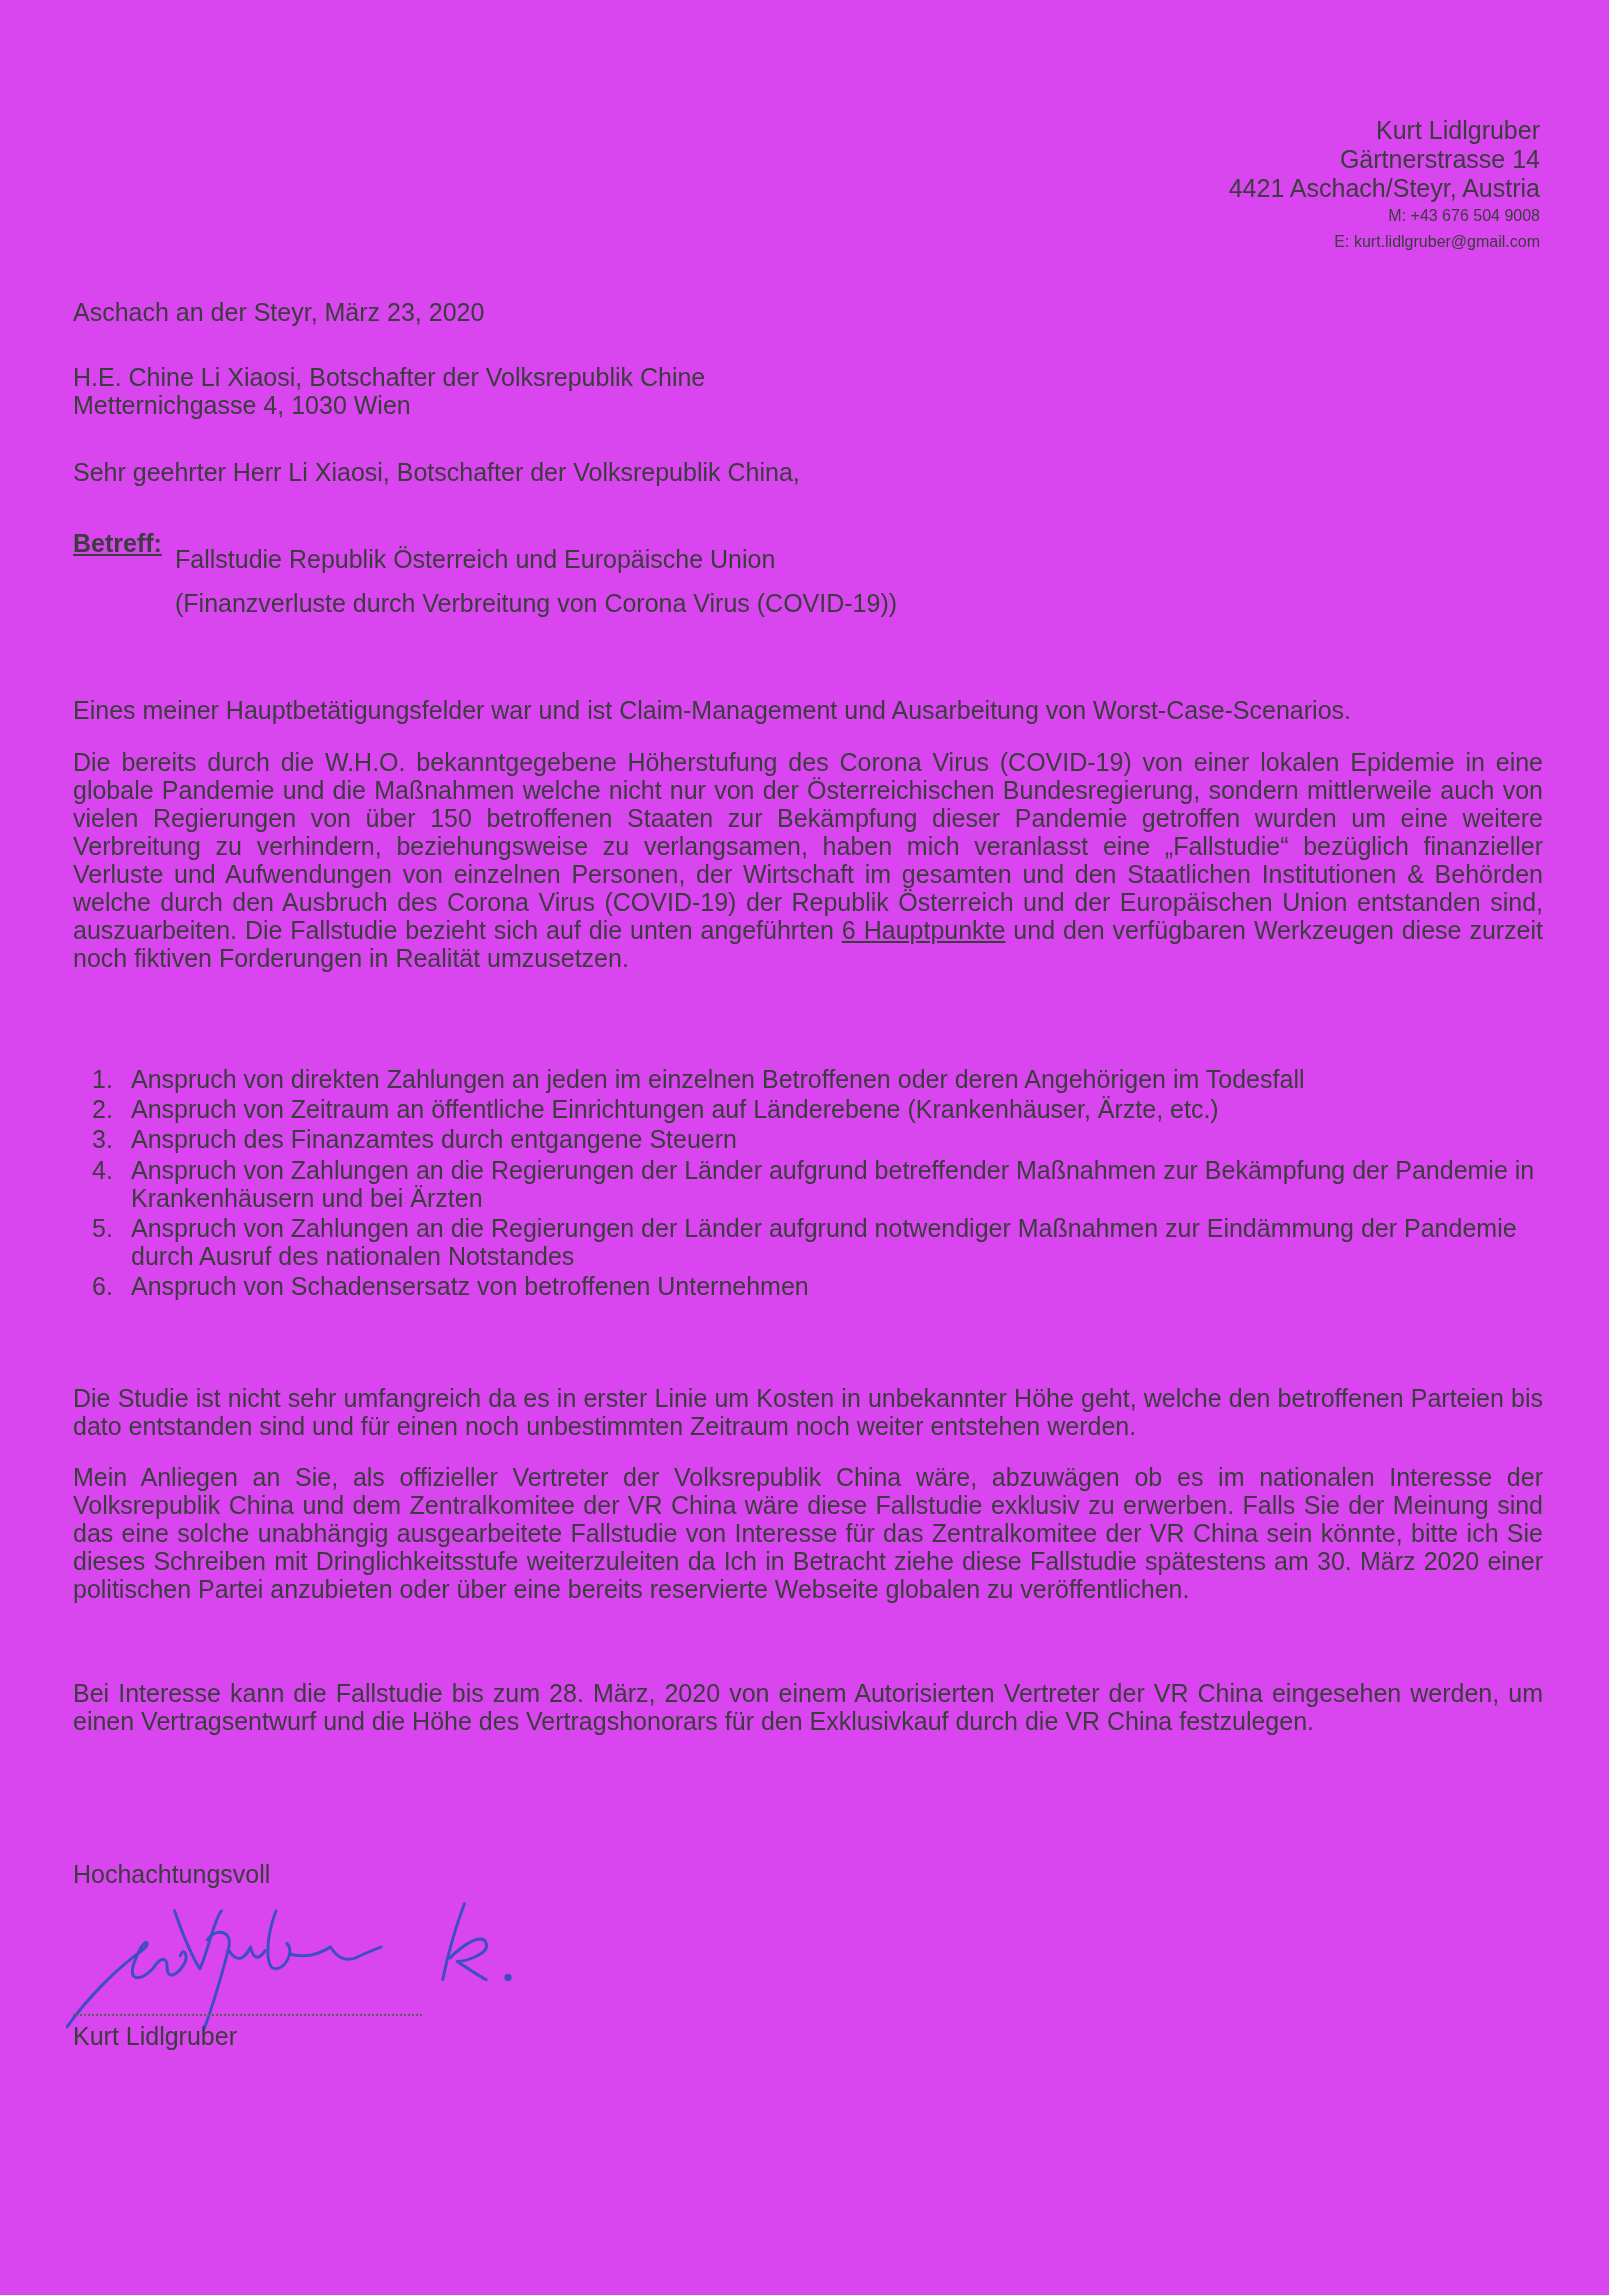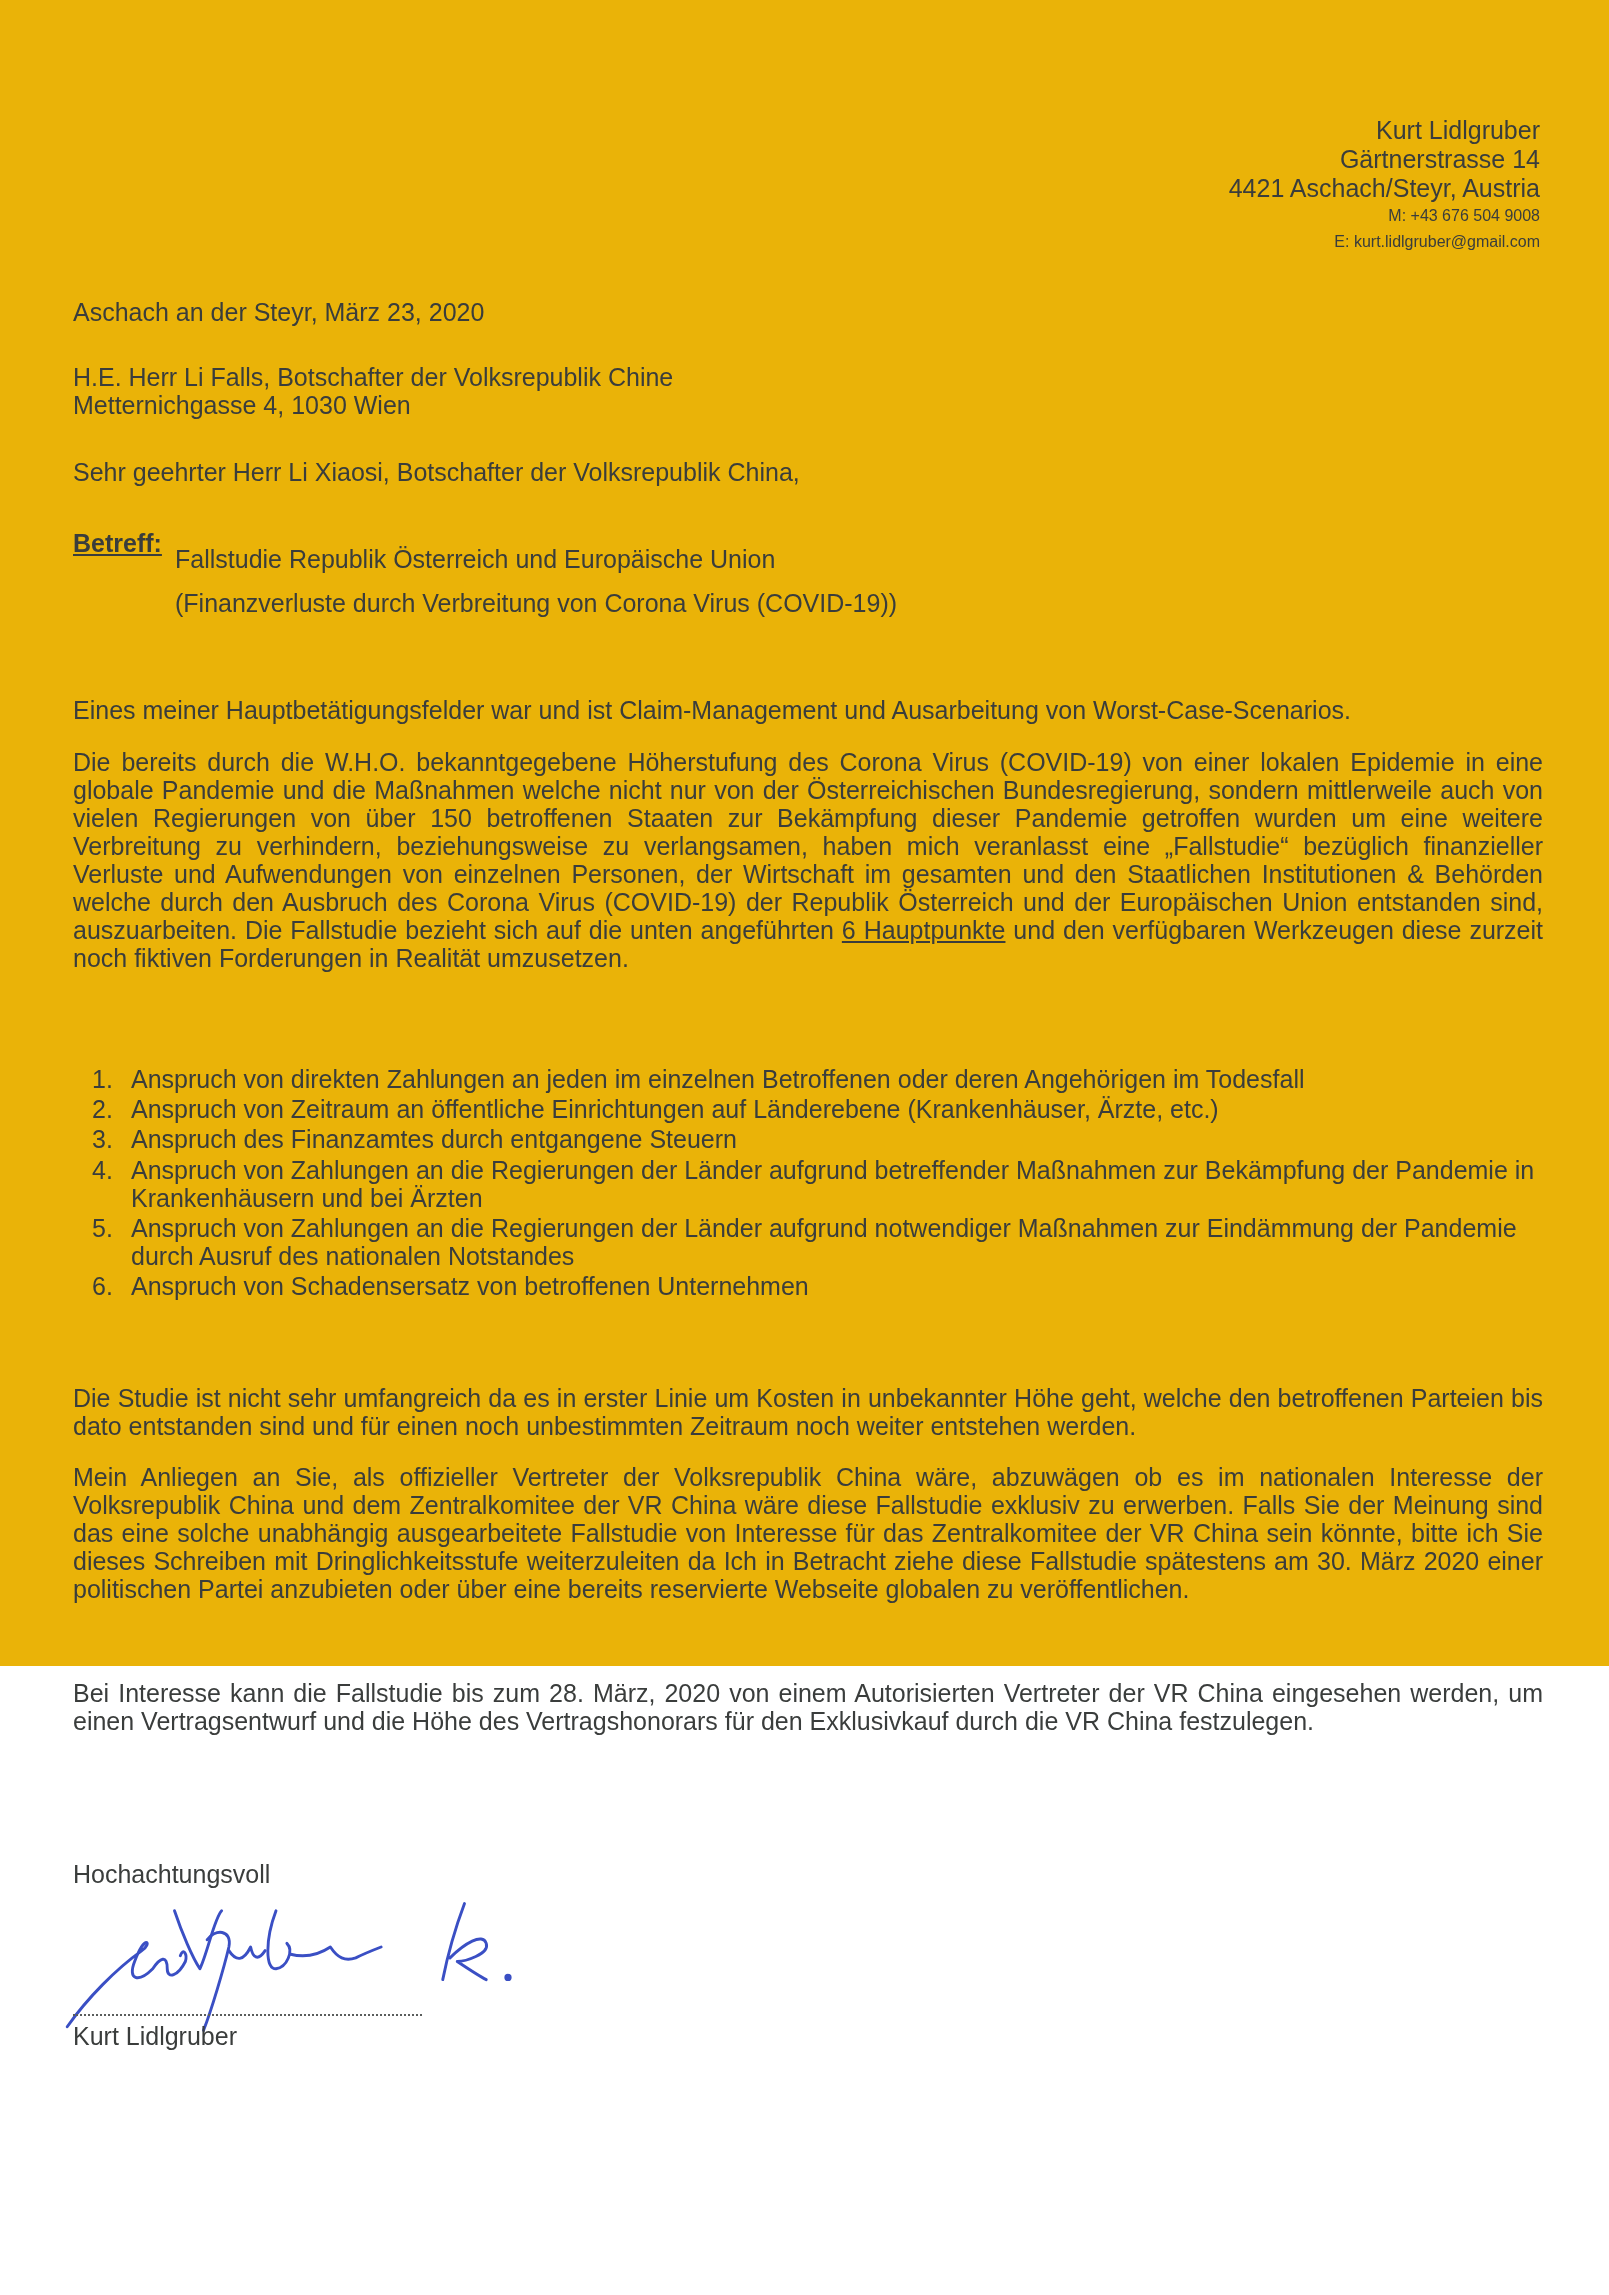--- a/index.html
+++ b/index.html
@@ -1,20 +1,20 @@
 <!DOCTYPE html>
 <html style="font-size:11.6px"><head>
   <meta charset="utf-8">
   <style>
     html, body { margin: 0; padding: 0; background: #ffffff; }
     body {
       width: 1610px; height: 2295px; position: relative; overflow: hidden;
       font-family: "Liberation Sans", sans-serif; color: #3a3d3c;
     }
-    .page { position: absolute; left: 0; top: 0; width: 1610px; height: 1666px; background: #eab308; }
+    .page { position: absolute; left: 0; top: 0; width: 1610px; height: 2295px; background: #d946ef; }
     .sender {
       position: absolute; right: 70px; top: 116px; text-align: right;
       font-size: 25px; line-height: 29px; color: #3a3d3c;
     }
     .sender .small { font-size: 16px; line-height: 26px; }
     .body-text {
       position: absolute; left: 73px; width: 1470px;
       font-size: 25px; line-height: 28px; color: #3a3d3c;
     }
     .date { top: 298px; }
@@ -53,21 +53,21 @@
     <div>Kurt Lidlgruber</div>
     <div>Gärtnerstrasse 14</div>
     <div>4421 Aschach/Steyr, Austria</div>
     <div class="small">M: +43 676 504 9008</div>
     <div class="small">E: kurt.lidlgruber@gmail.com</div>
   </div>
 
   <div class="body-text date">Aschach an der Steyr, März 23, 2020</div>
 
   <div class="body-text recipient">
-    <div>H.E. Herr Li Falls, Botschafter der Volksrepublik Chine</div>
+    <div>H.E. Chine Li Xiaosi, Botschafter der Volksrepublik Chine</div>
     <div>Metternichgasse 4, 1030 Wien</div>
   </div>
 
   <div class="body-text salutation">Sehr geehrter Herr Li Xiaosi, Botschafter der Volksrepublik China,</div>
 
   <div class="body-text subject">
     <span class="label">Betreff:</span>
     <div class="lines">
       <div>Fallstudie Republik Österreich und Europäische Union</div>
       <div>(Finanzverluste durch Verbreitung von Corona Virus (COVID-19))</div>

